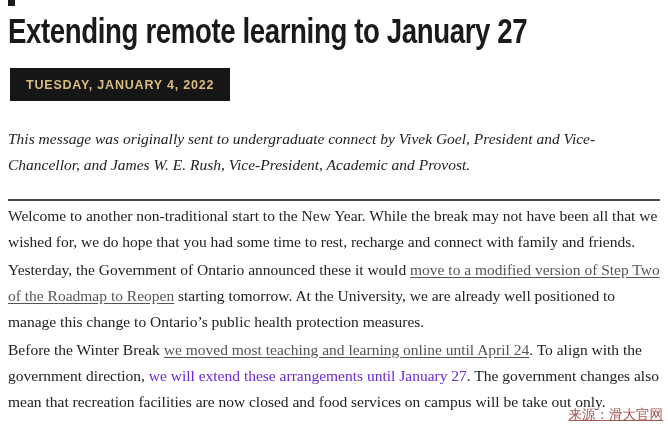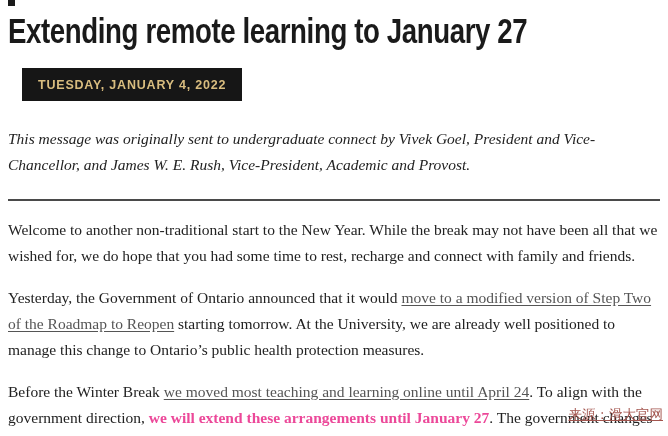--- a/index.html
+++ b/index.html
@@ -31,21 +31,21 @@
   }
   .article-title .condense {
     display: inline-block;
     transform: scaleX(0.79);
     transform-origin: 0 50%;
     letter-spacing: -0.5px;
   }
   .date-badge {
     display: inline-block;
     margin-top: 18px;
-    margin-left: 14px;
+    margin-left: 2px;
     background: #161616;
     color: #d9bd7f;
     font-family: "Liberation Sans", sans-serif;
     font-weight: 700;
     font-size: 12.5px;
     letter-spacing: 0.8px;
     padding: 10px 16px 9px 16px;
   }
   .intro-note {
     margin-top: 25px;
@@ -54,35 +54,35 @@
     line-height: 26px;
     color: #222222;
     max-width: 652px;
   }
   .divider {
     border: none;
     border-top: 2px solid #4a4a4a;
     margin-top: 21px;
   }
   .body-paragraph {
-    margin-top: 16px;
+    margin-top: 2px;
     font-size: 15.5px;
     line-height: 26px;
     color: #222222;
     max-width: 652px;
   }
   .body-link {
     color: #555555;
     text-decoration: underline;
     text-underline-offset: 2px;
     cursor: pointer;
   }
   .bold-run {
-    font-weight: 700;
-    color: #ec4899;
+    font-weight: 400;
+    color: #6d28d9;
   }
   .source-note {
     position: absolute;
     right: 5px;
     top: 406px;
     font-family: "Liberation Sans", sans-serif;
     font-size: 13.5px;
     color: #a3554e;
     text-decoration: underline;
   }
@@ -102,21 +102,21 @@
 
   <p class="intro-note">This message was originally sent to undergraduate connect by Vivek Goel, President and Vice-Chancellor, and James W. E. Rush, Vice-President, Academic and Provost.</p>
 
   <hr class="divider">
 
   <p class="body-paragraph">
     <span>Welcome to another non-traditional start to the New Year. While the break may not have been all that we wished for, we do hope that you had some time to rest, recharge and connect with family and friends.</span>
   </p>
 
   <p class="body-paragraph">
-    <span>Yesterday, the Government of Ontario announced that it would </span><a class="body-link">move to a modified version of Step Two of the Roadmap to Reopen</a><span> starting tomorrow. At the University, we are already well positioned to manage this change to Ontario’s public health protection measures.</span>
+    <span>Yesterday, the Government of Ontario announced these it would </span><a class="body-link">move to a modified version of Step Two of the Roadmap to Reopen</a><span> starting tomorrow. At the University, we are already well positioned to manage this change to Ontario’s public health protection measures.</span>
   </p>
 
   <p class="body-paragraph">
     <span>Before the Winter Break </span><a class="body-link">we moved most teaching and learning online until April 24</a><span>. To align with the government direction, </span><span class="bold-run">we will extend these arrangements until January 27</span><span>. The government changes also mean that recreation facilities are now closed and food services on campus will be take out only.</span>
   </p>
 
   <div class="source-note">来源：滑大官网</div>
 
 </div>
 

